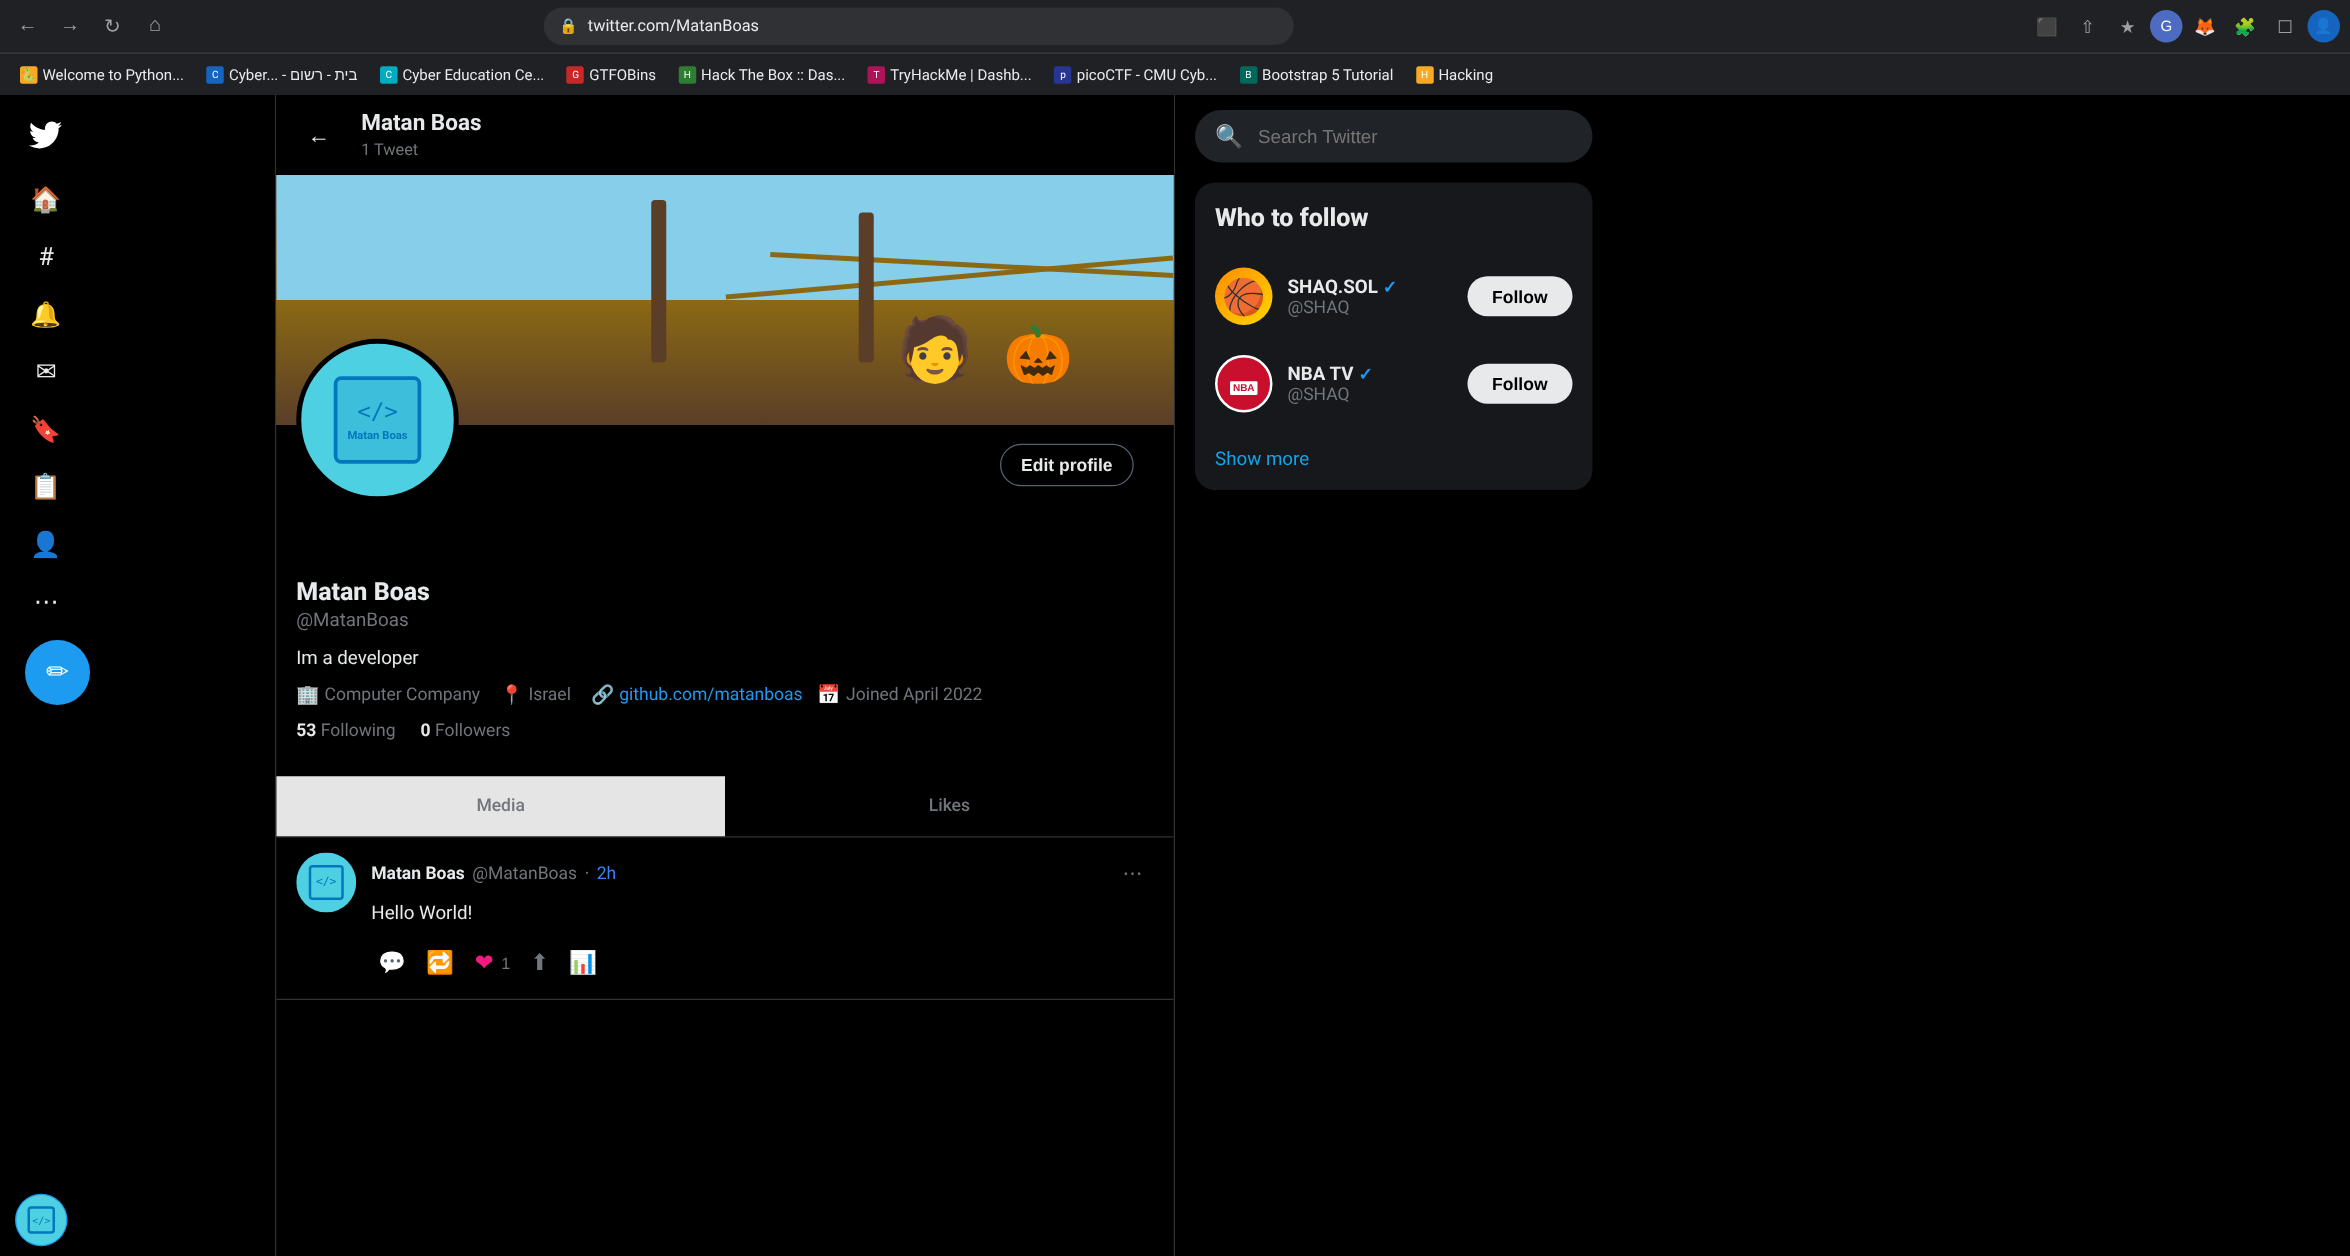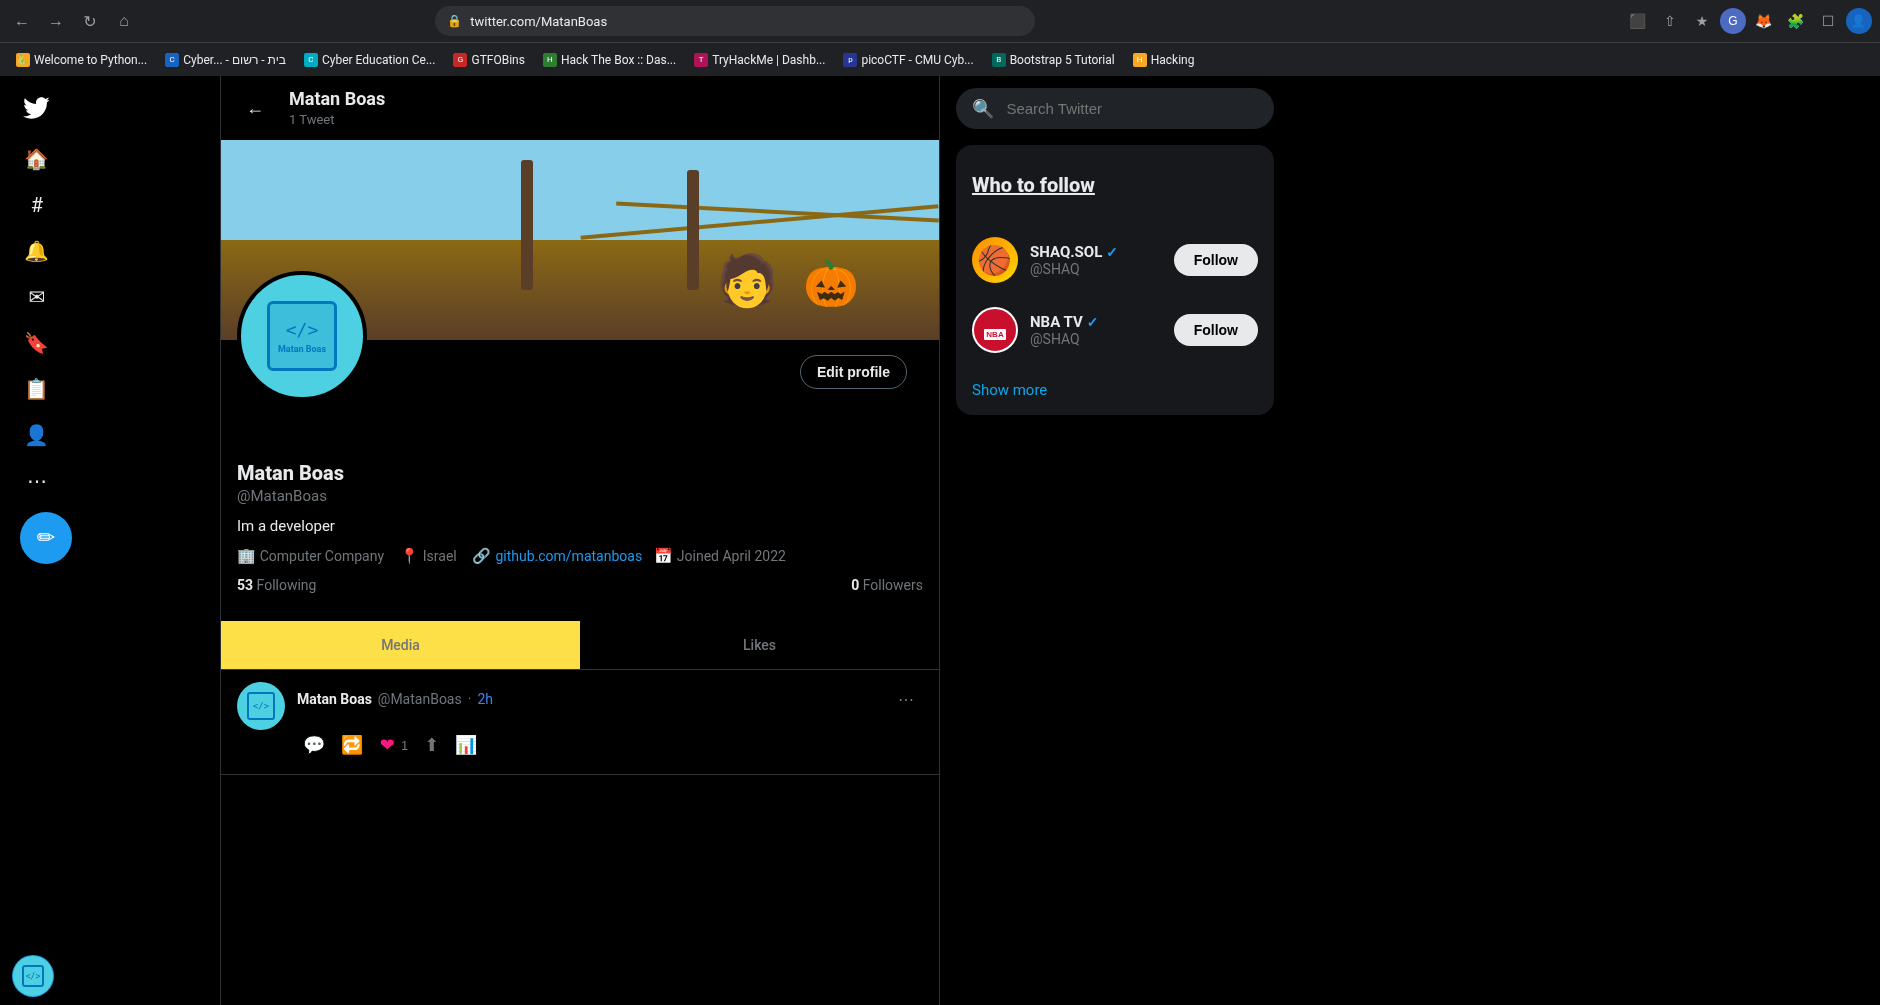--- a/index.html
+++ b/index.html
@@ -312,21 +312,20 @@
     }
     .meta-item a {
       color: #1d9bf0;
       text-decoration: none;
     }
     .meta-icon { font-size: 15px; }
     .profile-stats {
       display: flex;
       gap: 20px;
       margin-top: 12px;
-      justify-content: space-between;
     }
     .stat-item {
       font-size: 14px;
       color: #71767b;
       cursor: pointer;
     }
     .stat-count {
       color: #e7e9ea;
       font-weight: 700;
     }
@@ -354,21 +353,21 @@
     .tab-item.active::after {
       content: '';
       position: absolute;
       bottom: 0; left: 50%;
       transform: translateX(-50%);
       width: 60px; height: 3px;
       background: #1d9bf0;
       border-radius: 3px;
     }
     .tab-item.highlighted {
-      background: #fde047;
+      background: #e5e5e5;
     }
 
     
     .tweet-item {
       display: flex;
       gap: 12px;
       padding: 12px 16px;
       border-bottom: 1px solid #2f3336;
     }
     .tweet-avatar {
@@ -476,22 +475,21 @@
     
     .who-to-follow-card {
       background: #16181c;
       border-radius: 16px;
       overflow: hidden;
     }
     .wtf-title {
       font-size: 20px;
       font-weight: 800;
       color: #e7e9ea;
-      padding: 28px 16px;
-      text-decoration: underline;
+      padding: 16px 16px;
     }
     .follow-item {
       display: flex;
       align-items: center;
       gap: 12px;
       padding: 12px 16px;
       cursor: pointer;
     }
     .follow-avatar {
       width: 46px; height: 46px;
@@ -769,20 +767,21 @@
       <div class="tweet-content">
         <div class="tweet-header">
           <div class="tweet-author-info">
             <span class="tweet-name">Matan Boas</span>
             <span class="tweet-handle">@MatanBoas</span>
             <span style="color:#71767b;">·</span>
             <span class="tweet-time">2h</span>
           </div>
           <button class="tweet-more">⋯</button>
         </div>
+        <div class="tweet-text">Hello World!</div>
         <div class="tweet-actions">
           <button class="action-btn">
             <span class="action-icon">💬</span>
           </button>
           <button class="action-btn">
             <span class="action-icon">🔁</span>
           </button>
           <button class="action-btn like">
             <span class="action-icon heart" style="color:#f91880;">❤</span>
             <span class="action-count">1</span>

